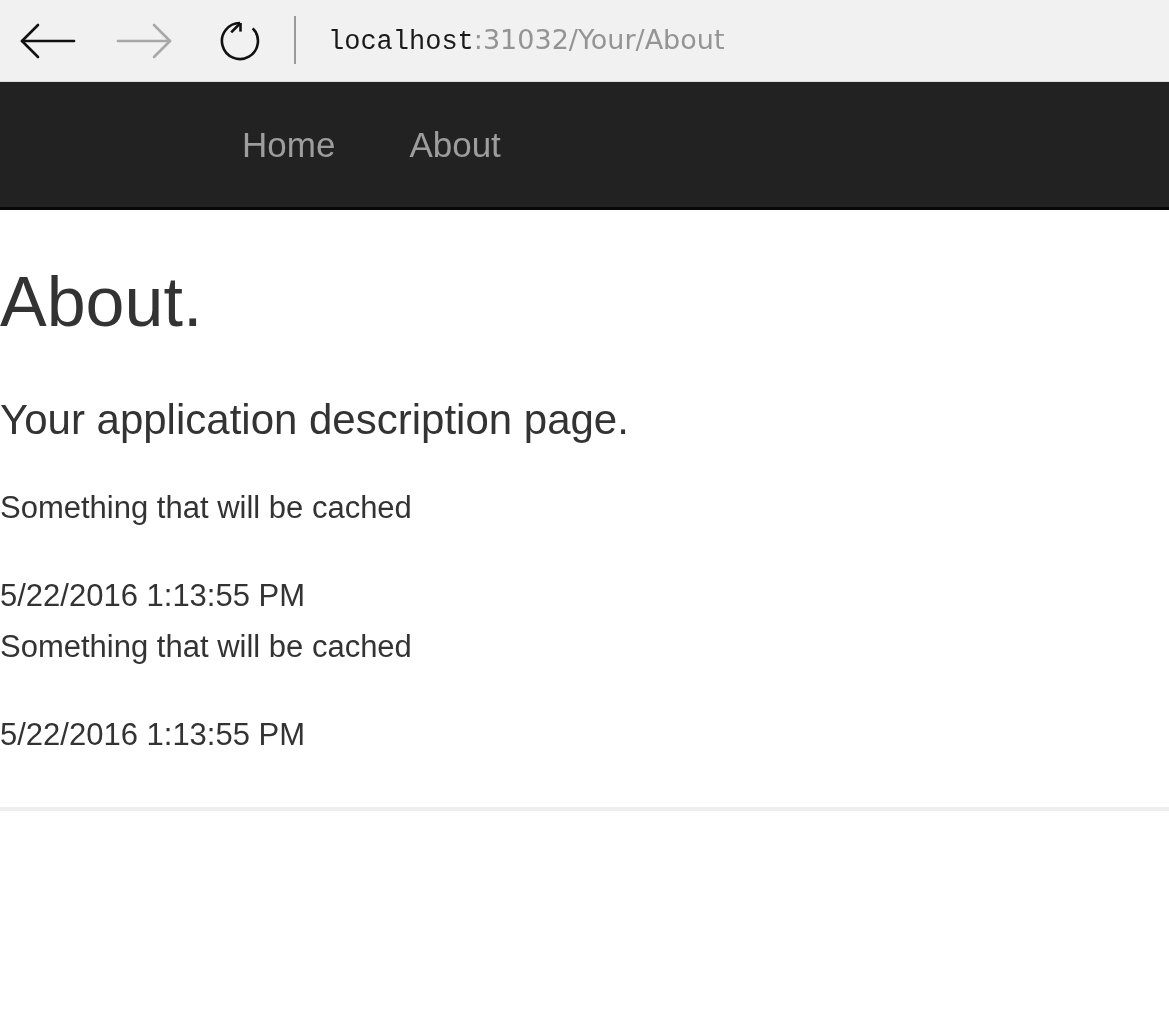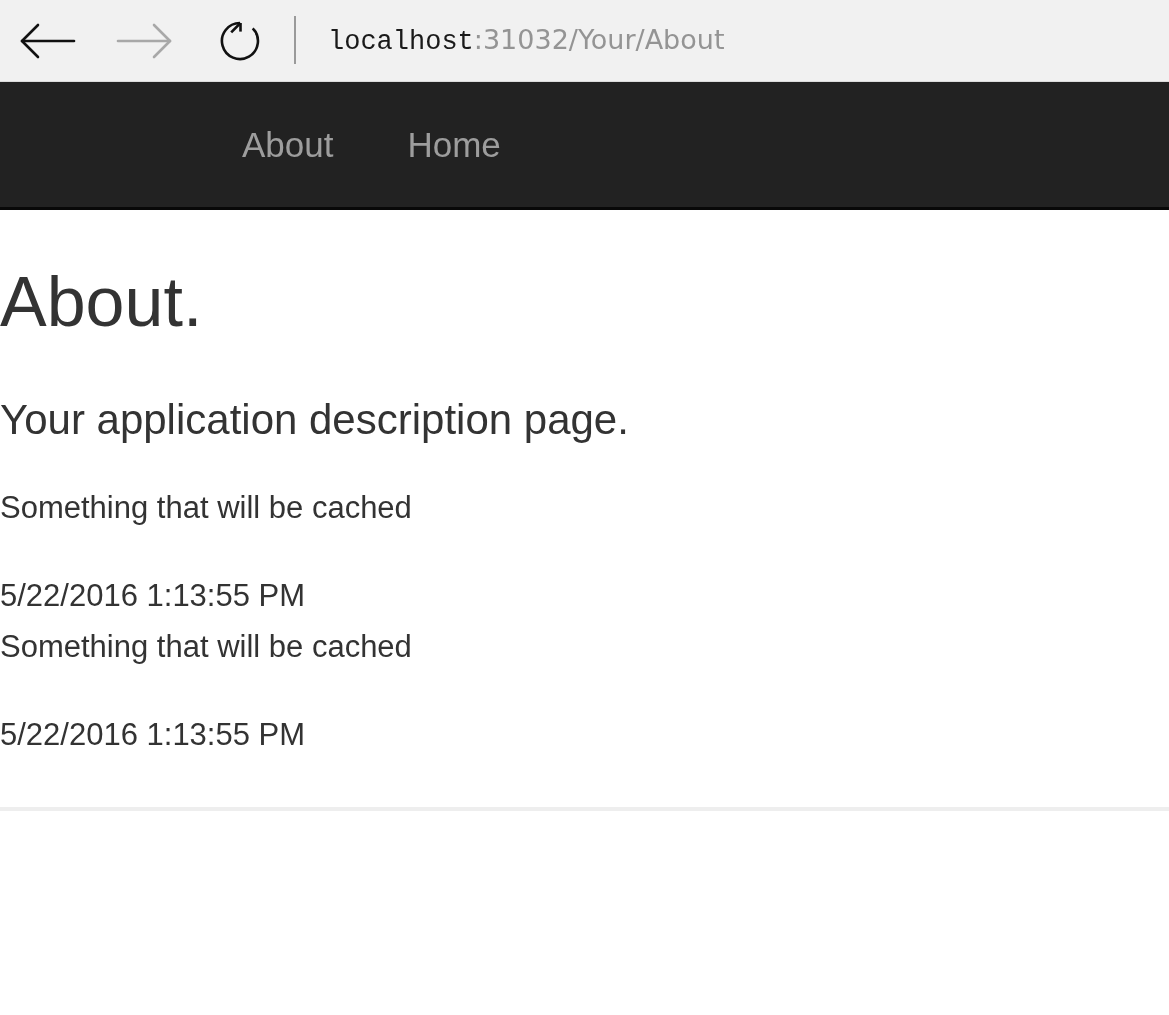--- a/index.html
+++ b/index.html
@@ -203,24 +203,24 @@
     <span class="url-text">
       <span class="url-host">localhost</span><span class="url-rest">:31032/Your/About</span>
     </span>
   </div>
 </div>
 
 <nav class="navbar">
   <div class="navbar-inner">
     <ul class="nav-links">
       <li>
-        <a href="#">About</a>
+        <a href="#">Home</a>
       </li>
       <li>
-        <a href="#">Home</a>
+        <a href="#">About</a>
       </li>
     </ul>
   </div>
 </nav>
 
 <div class="container">
 
   <h1 class="page-title">About.</h1>
 
   <h3 class="page-subtitle">Your application description page.</h3>

